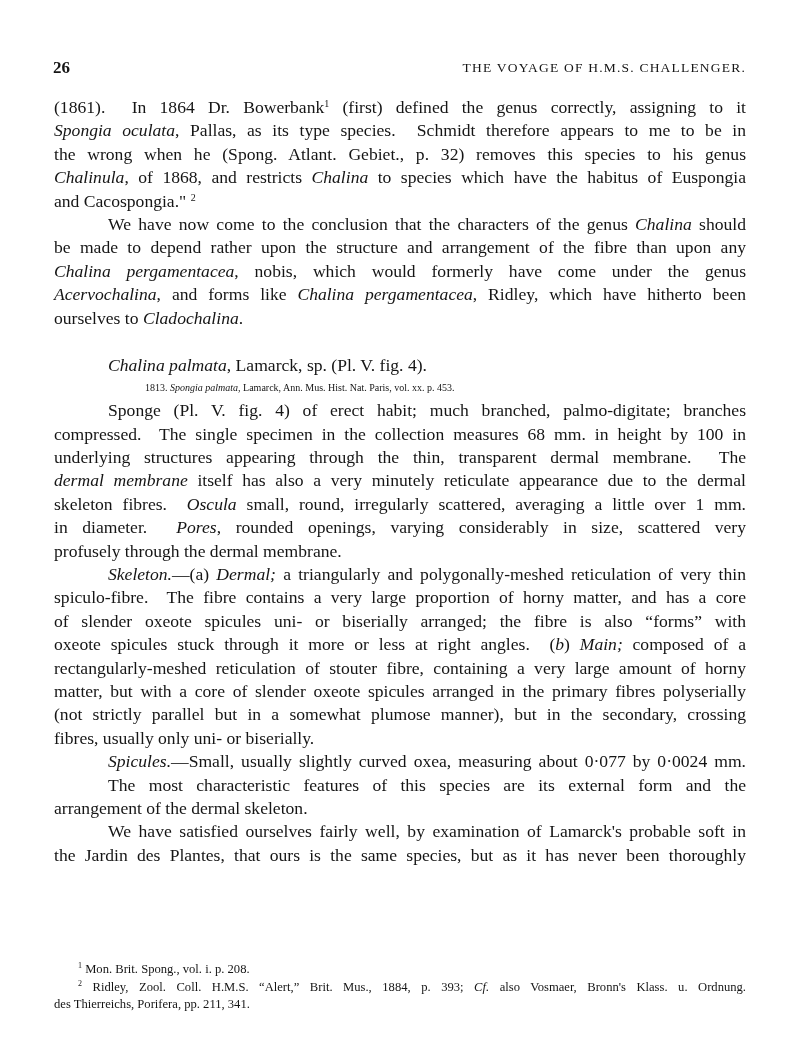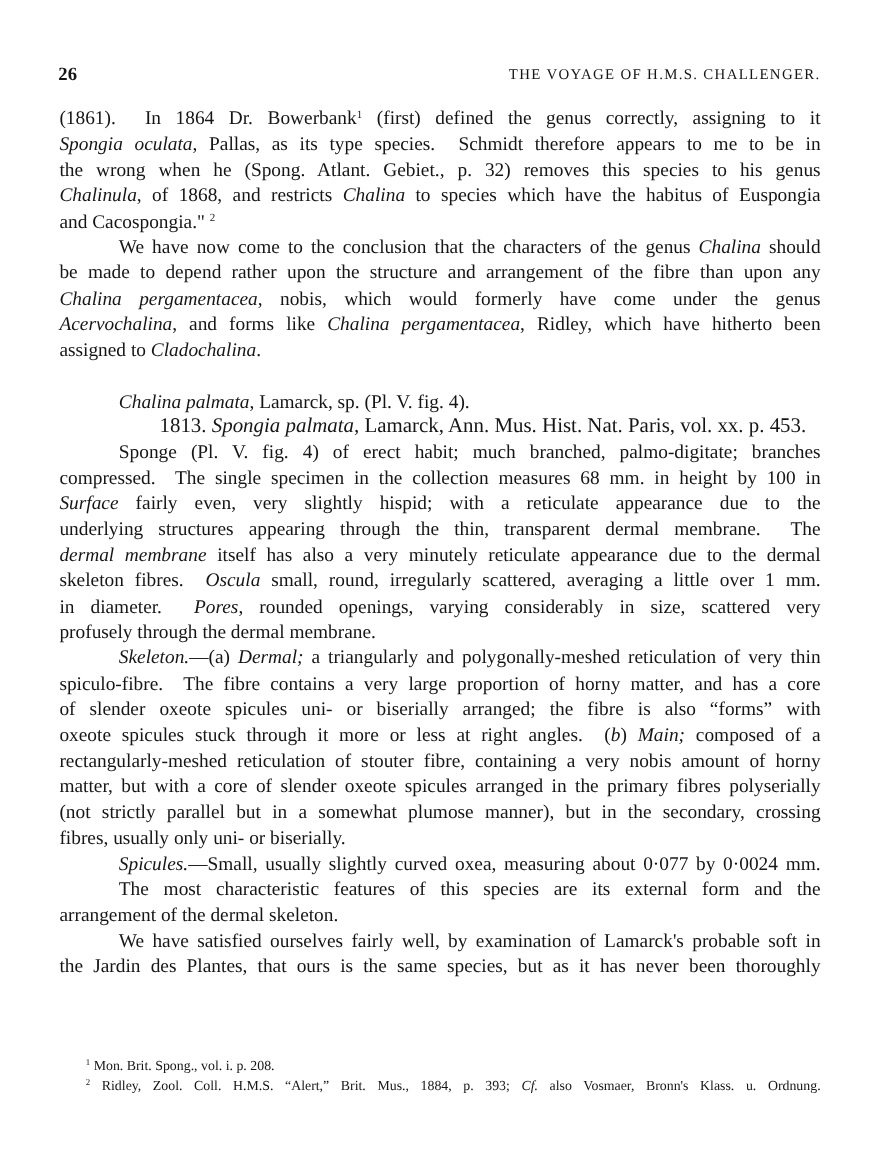--- a/index.html
+++ b/index.html
@@ -27,21 +27,21 @@
     text-align: justify; text-align-last: justify; overflow: visible;
   }
   .ln.last { text-align-last: left; }
   .ln.indent { padding-left: 54px; }
   i { font-style: italic; }
   sup { font-size: 10px; vertical-align: 6px; line-height: 0; }
   .gap { height: 12px; }
   .species-head { padding-left: 54px; text-align-last: left; }
   .synonymy {
     display: block; height: 22px; line-height: 22px; white-space: nowrap;
-    font-size: 19px; padding-left: 91px;
+    font-size: 10px; padding-left: 91px;
   }
   .footnotes {
     position: absolute; left: 54px; width: 692px; top: 945px;
     font-family: "Liberation Serif", serif; font-size: 12.6px;
   }
   .fn { display: block; height: 17.5px; line-height: 17.5px; white-space: nowrap; text-align: justify; text-align-last: justify; }
   .fn.last { text-align-last: left; }
   .fn.ind { padding-left: 24px; }
   .fn sup { font-size: 8px; vertical-align: 5px; }
 </style>
@@ -61,42 +61,41 @@
         <div class="ln"><i>Spongia oculata</i><span>, Pallas, as its type species.&nbsp; Schmidt therefore appears to me to be in</span></div>
         <div class="ln"><span>the wrong when he (Spong. Atlant. Gebiet., p. 32) removes this species to his genus</span></div>
         <div class="ln"><i>Chalinula</i><span>, of 1868, and restricts </span><i>Chalina</i><span> to species which have the habitus of Euspongia</span></div>
         <div class="ln last"><span>and Cacospongia." </span><sup>2</sup></div>
       </div>
     <div>
         <div class="ln indent"><span>We have now come to the conclusion that the characters of the genus </span><i>Chalina</i><span> should</span></div>
         <div class="ln"><span>be made to depend rather upon the structure and arrangement of the fibre than upon any</span></div>
         <div class="ln"><i>Chalina pergamentacea</i><span>, nobis, which would formerly have come under the genus</span></div>
         <div class="ln"><i>Acervochalina</i><span>, and forms like </span><i>Chalina pergamentacea</i><span>, Ridley, which have hitherto been</span></div>
-        <div class="ln last"><span>assigned to </span><i>Cladochalina</i><span>.</span></div>
+        <div class="ln last"><span>ourselves to </span><i>Cladochalina</i><span>.</span></div>
       </div>
     <div class="gap"></div>
     <div class="gap"></div>
     <div class="ln species-head"><i>Chalina palmata</i><span>, Lamarck, sp. (Pl. V. fig. 4).</span></div>
     <div class="synonymy"><span>1813. </span><i>Spongia palmata</i><span>, Lamarck, Ann. Mus. Hist. Nat. Paris, vol. xx. p. 453.</span></div>
     <div>
         <div class="ln indent"><span>Sponge (Pl. V. fig. 4) of erect habit; much branched, palmo-digitate; branches</span></div>
         <div class="ln"><span>compressed.&nbsp; The single specimen in the collection measures 68 mm. in height by 100 in</span></div>
-        <div class="ln"><i>Surface</i><span> fairly even, very slightly hispid; with a reticulate appearance due to the</span></div>
         <div class="ln"><span>underlying structures appearing through the thin, transparent dermal membrane.&nbsp; The</span></div>
         <div class="ln"><i>dermal membrane</i><span> itself has also a very minutely reticulate appearance due to the dermal</span></div>
         <div class="ln"><span>skeleton fibres.&nbsp; </span><i>Oscula</i><span> small, round, irregularly scattered, averaging a little over 1 mm.</span></div>
         <div class="ln"><span>in diameter.&nbsp; </span><i>Pores</i><span>, rounded openings, varying considerably in size, scattered very</span></div>
         <div class="ln last"><span>profusely through the dermal membrane.</span></div>
       </div>
     <div>
         <div class="ln indent"><i>Skeleton.</i><span>—(a) </span><i>Dermal;</i><span> a triangularly and polygonally-meshed reticulation of very thin</span></div>
         <div class="ln"><span>spiculo-fibre.&nbsp; The fibre contains a very large proportion of horny matter, and has a core</span></div>
         <div class="ln"><span>of slender oxeote spicules uni- or biserially arranged; the fibre is also “forms” with</span></div>
         <div class="ln"><span>oxeote spicules stuck through it more or less at right angles.&nbsp; (</span><i>b</i><span>) </span><i>Main;</i><span> composed of a</span></div>
-        <div class="ln"><span>rectangularly-meshed reticulation of stouter fibre, containing a very nobis amount of horny</span></div>
+        <div class="ln"><span>rectangularly-meshed reticulation of stouter fibre, containing a very large amount of horny</span></div>
         <div class="ln"><span>matter, but with a core of slender oxeote spicules arranged in the primary fibres polyserially</span></div>
         <div class="ln"><span>(not strictly parallel but in a somewhat plumose manner), but in the secondary, crossing</span></div>
         <div class="ln last"><span>fibres, usually only uni- or biserially.</span></div>
       </div>
     <div>
         <div class="ln indent"><i>Spicules.</i><span>—Small, usually slightly curved oxea, measuring about 0·077 by 0·0024 mm.</span></div>
       </div>
     <div>
         <div class="ln indent"><span>The most characteristic features of this species are its external form and the</span></div>
         <div class="ln last"><span>arrangement of the dermal skeleton.</span></div>
@@ -106,15 +105,16 @@
         <div class="ln"><span>the Jardin des Plantes, that ours is the same species, but as it has never been thoroughly</span></div>
       </div>
   </div>
 
   <div class="footnotes">
     <div>
         <div class="fn ind last"><sup>1</sup><span> Mon. Brit. Spong., vol. i. p. 208.</span></div>
       </div>
     <div>
         <div class="fn ind"><sup>2</sup><span> Ridley, Zool. Coll. H.M.S. “Alert,” Brit. Mus., 1884, p. 393; </span><i>Cf.</i><span> also Vosmaer, Bronn's Klass. u. Ordnung.</span></div>
+        <div class="fn last"><span>des Thierreichs, Porifera, pp. 211, 341.</span></div>
       </div>
   </div>
 </div>
 
 </body></html>

